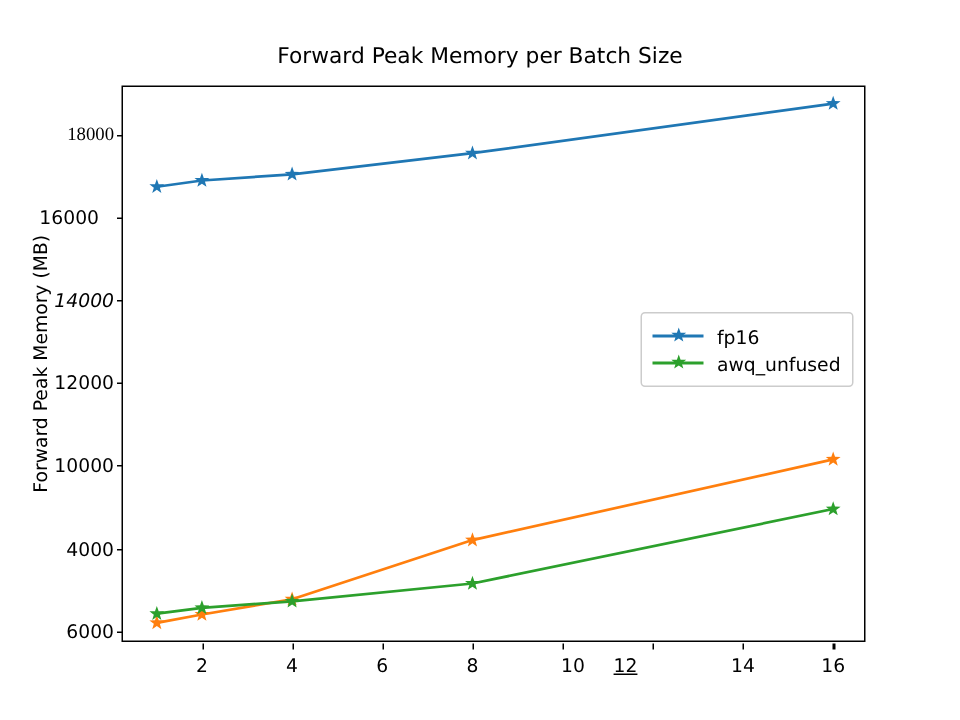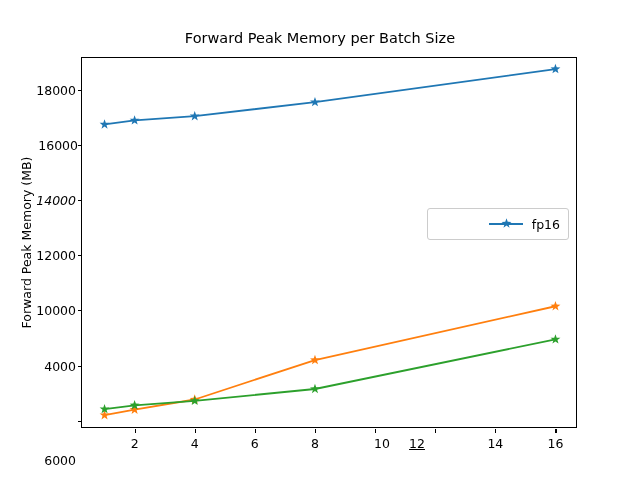--- a/index.html
+++ b/index.html
@@ -105,21 +105,20 @@
     box-sizing: border-box;
     border: 1px solid #cccccc;
     border-radius: 3px;
     background: #ffffff;
     padding: 6px 8px 6px 7px;
   }
   .legend-row {
     display: flex;
     align-items: center;
     height: 18px;
-    justify-content: flex-end;
   }
   .legend-swatch {
     width: 34px;
     height: 14px;
     position: relative;
     flex: 0 0 34px;
   }
   .legend-line {
     position: absolute;
     left: 0;
@@ -166,33 +165,33 @@
         <path d="M473.45,243.05L474.69,246.55L478.40,246.65L475.45,248.90L476.51,252.46L473.45,250.35L470.40,252.46L471.46,248.90L468.51,246.65L472.22,246.55Z" fill="#ff7f0e"></path>
         <polyline points="22.55,351.14 52.61,347.28 112.73,342.86 232.97,331.00 473.45,281.35" fill="none" stroke="#2ca02c" stroke-width="1.8" stroke-linejoin="round" stroke-linecap="round"></polyline>
         <path d="M22.55,345.94L23.78,349.44L27.49,349.53L24.54,351.79L25.60,355.35L22.55,353.24L19.49,355.35L20.55,351.79L17.60,349.53L21.31,349.44Z" fill="#2ca02c"></path>
         <path d="M52.61,342.08L53.84,345.58L57.55,345.67L54.60,347.93L55.66,351.48L52.61,349.38L49.55,351.48L50.61,347.93L47.66,345.67L51.37,345.58Z" fill="#2ca02c"></path>
         <path d="M112.73,337.66L113.96,341.17L117.67,341.26L114.72,343.51L115.78,347.07L112.73,344.96L109.67,347.07L110.73,343.51L107.78,341.26L111.49,341.17Z" fill="#2ca02c"></path>
         <path d="M232.97,325.80L234.20,329.30L237.92,329.40L234.97,331.65L236.03,335.21L232.97,333.10L229.91,335.21L230.97,331.65L228.02,329.40L231.74,329.30Z" fill="#2ca02c"></path>
         <path d="M473.45,276.15L474.69,279.65L478.40,279.75L475.45,282.00L476.51,285.56L473.45,283.45L470.40,285.56L471.46,282.00L468.51,279.75L472.22,279.65Z" fill="#2ca02c"></path>
       </svg>
     <div id="tick-layer">
         <div class="tick-mark ytick-mark" style="top: 362.72px;"></div>
-        <div class="tick-label ytick-label" style="top: 362.72px; right: 100%; margin-right: 6px; margin-top: 39px;">6000</div>
+        <div class="tick-label ytick-label" style="top: 362.72px; right: 100%; margin-right: 6px;">6000</div>
         <div class="tick-mark ytick-mark" style="top: 307.56px;"></div>
         <div class="tick-label ytick-label" style="top: 307.56px; right: 100%; margin-right: 6px;">4000</div>
         <div class="tick-mark ytick-mark" style="top: 252.39px;"></div>
         <div class="tick-label ytick-label" style="top: 252.39px; right: 100%; margin-right: 6px;">10000</div>
         <div class="tick-mark ytick-mark" style="top: 197.22px;"></div>
         <div class="tick-label ytick-label" style="top: 197.22px; right: 100%; margin-right: 6px;">12000</div>
         <div class="tick-mark ytick-mark" style="top: 142.06px;"></div>
         <div class="tick-label ytick-label" style="top: 142.06px; right: 100%; margin-right: 6px; font-style: italic;">14000</div>
         <div class="tick-mark ytick-mark" style="top: 86.89px;"></div>
-        <div class="tick-label ytick-label" style="top: 86.89px; right: 100%; margin-right: 4px;">16000</div>
+        <div class="tick-label ytick-label" style="top: 86.89px; right: 100%; margin-right: 16px;">16000</div>
         <div class="tick-mark ytick-mark" style="top: 31.72px;"></div>
-        <div class="tick-label ytick-label" style="top: 31.72px; right: 100%; margin-right: 6px;">18000</div>
+        <div class="tick-label ytick-label" style="top: 31.72px; right: 100%; margin-right: 6px; font-family: Liberation Serif, serif;">18000</div>
         <div class="tick-mark xtick-mark" style="left: 52.61px;"></div>
         <div class="tick-label xtick-label" style="left: 52.61px; top: 378px;">2</div>
         <div class="tick-mark xtick-mark" style="left: 112.73px;"></div>
         <div class="tick-label xtick-label" style="left: 112.73px; top: 378px;">4</div>
         <div class="tick-mark xtick-mark" style="left: 172.85px;"></div>
         <div class="tick-label xtick-label" style="left: 172.85px; top: 378px;">6</div>
         <div class="tick-mark xtick-mark" style="left: 232.97px;"></div>
         <div class="tick-label xtick-label" style="left: 232.97px; top: 378px;">8</div>
         <div class="tick-mark xtick-mark" style="left: 293.09px;"></div>
         <div class="tick-label xtick-label" style="left: 300px; top: 378px;">10</div>
@@ -208,15 +207,24 @@
   <div id="legend">
       <div class="legend-row">
         <div class="legend-swatch">
           <div class="legend-line" style="background: rgb(31, 119, 180);"></div>
           <svg class="legend-star" viewBox="0 0 13 13">
             <path d="M6.50,1.30L7.73,4.80L11.45,4.89L8.50,7.15L9.56,10.71L6.50,8.60L3.44,10.71L4.50,7.15L1.55,4.89L5.27,4.80Z" fill="#1f77b4"></path>
           </svg>
         </div>
         <span class="legend-text">fp16</span>
       </div>
+      <div class="legend-row">
+        <div class="legend-swatch">
+          <div class="legend-line" style="background: rgb(44, 160, 44);"></div>
+          <svg class="legend-star" viewBox="0 0 13 13">
+            <path d="M6.50,1.30L7.73,4.80L11.45,4.89L8.50,7.15L9.56,10.71L6.50,8.60L3.44,10.71L4.50,7.15L1.55,4.89L5.27,4.80Z" fill="#2ca02c"></path>
+          </svg>
+        </div>
+        <span class="legend-text">awq_unfused</span>
+      </div>
     </div>
 
 </div>
 
 </body></html>

